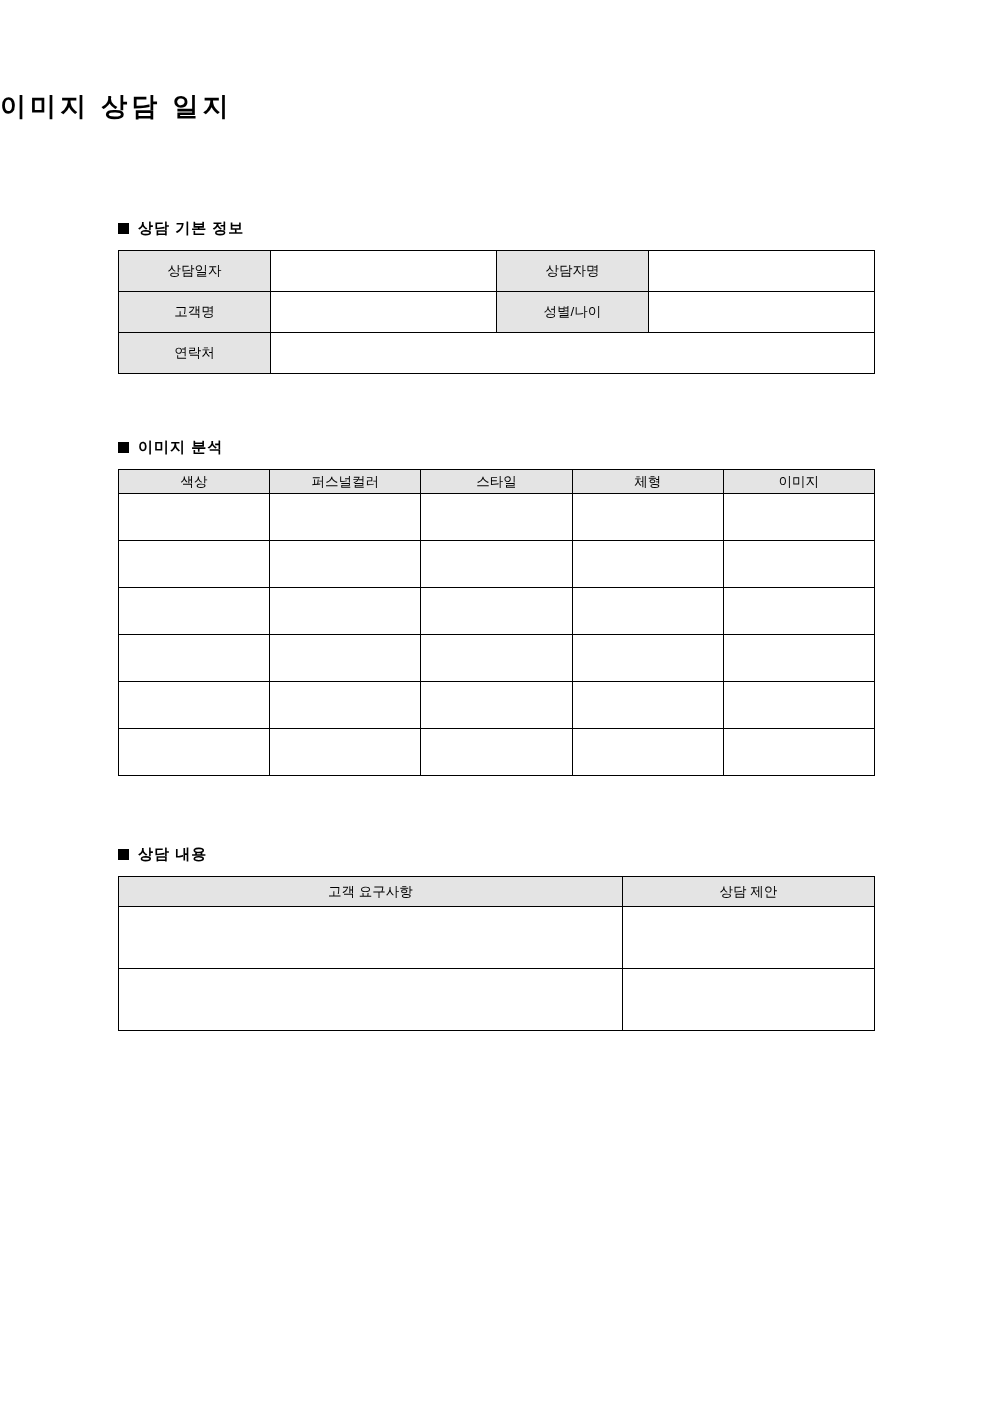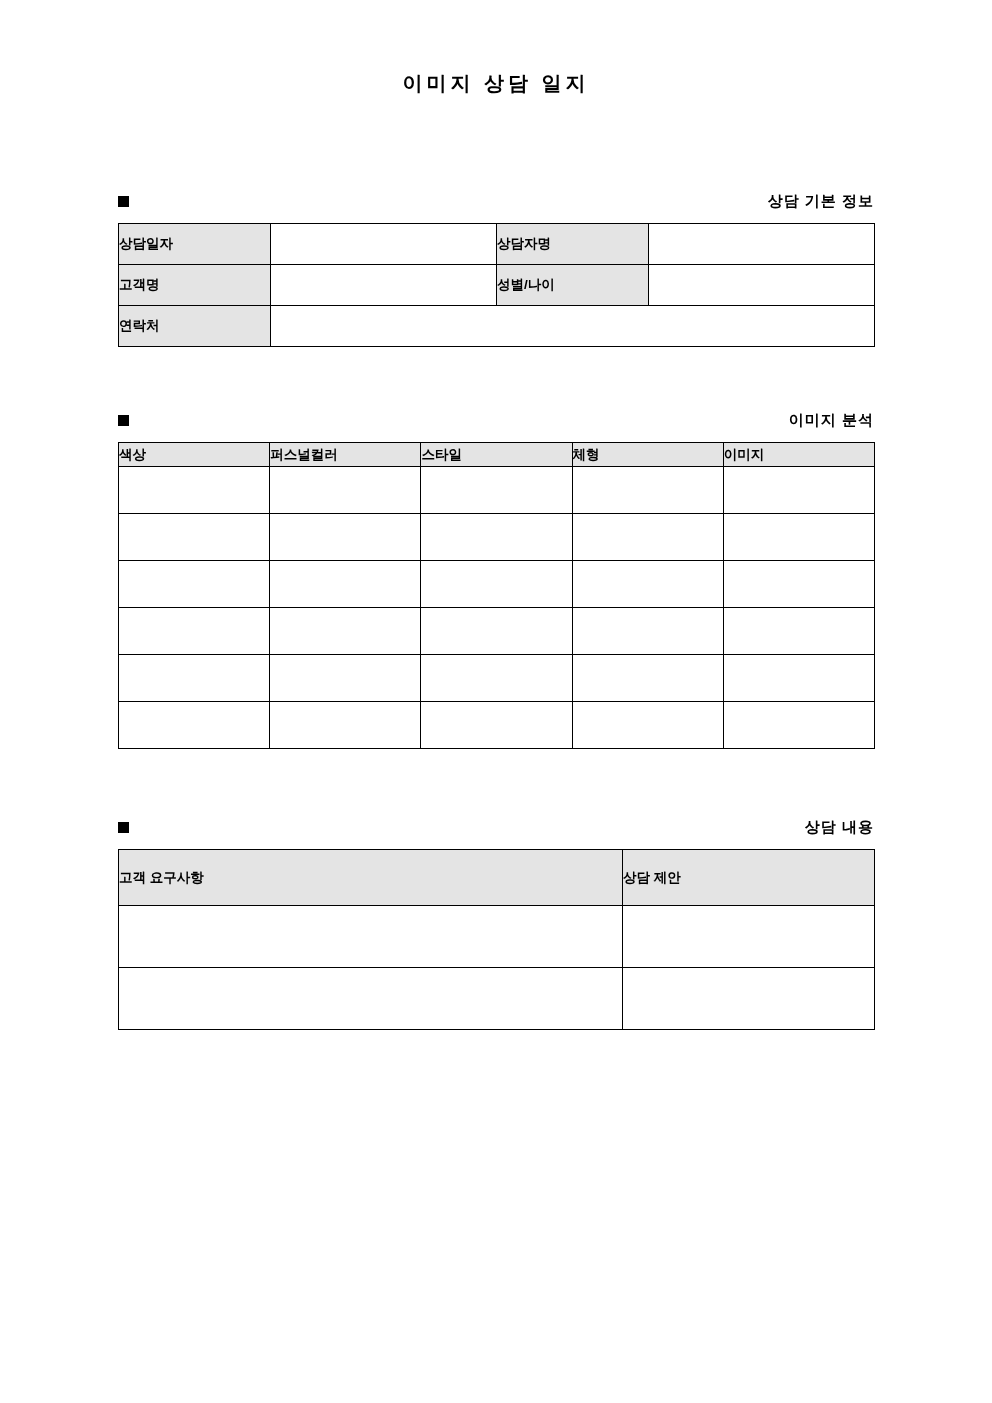--- a/index.html
+++ b/index.html
@@ -16,61 +16,60 @@
     overflow: hidden;
   }
   .page {
     width: 992px;
     height: 1403px;
     box-sizing: border-box;
     padding: 0;
     position: relative;
   }
   .doc-title {
-    text-align: center;
-    font-size: 20px;
+    font-size: 26px;
     font-weight: bold;
     letter-spacing: 4px;
     margin: 0;
-    padding-top: 71px;
+    padding-top: 91px;
     line-height: 1.2;
   }
   .section {
     margin-left: 118px;
     margin-right: 118px;
   }
   .section-heading {
     font-size: 15px;
     font-weight: bold;
     letter-spacing: 1px;
     margin: 0 0 12px 0;
     display: flex;
     align-items: center;
     gap: 9px;
-    justify-content: space-between;
   }
   .bullet-square {
     display: inline-block;
     width: 11px;
     height: 11px;
     background: #000000;
   }
   .sec-basic { margin-top: 97px; }
   .sec-analysis { margin-top: 64px; }
   .sec-content { margin-top: 69px; }
 
   table {
     border-collapse: collapse;
     width: 756px;
     table-layout: fixed;
   }
   td, th {
     border: 1px solid #000000;
     font-size: 13.5px;
-    font-weight: bold;
+    font-weight: normal;
+    text-align: center;
     vertical-align: middle;
     padding: 0;
     height: 41px;
     box-sizing: border-box;
     margin-left: 48px;
   }
   .hdr {
     background: #e4e4e4;
   }
   .blank {
@@ -84,21 +83,21 @@
   .t-basic col.c4 { width: 226px; }
 
   
   .t-analysis col { width: 151.2px; }
   .t-analysis td { height: 47px; }
   .t-analysis tr.head td { height: 24px; }
 
   
   .t-content col.c1 { width: 504px; }
   .t-content col.c2 { width: 252px; }
-  .t-content td.hdr { height: 56px; }
+  .t-content td.hdr { height: 30px; }
   .t-content td.body-cell { height: 62px; }
 </style>
 </head>
 <body>
 
 <div class="page">
 
   <h1 class="doc-title">이미지 상담 일지</h1>
 
   <div class="section sec-basic">

